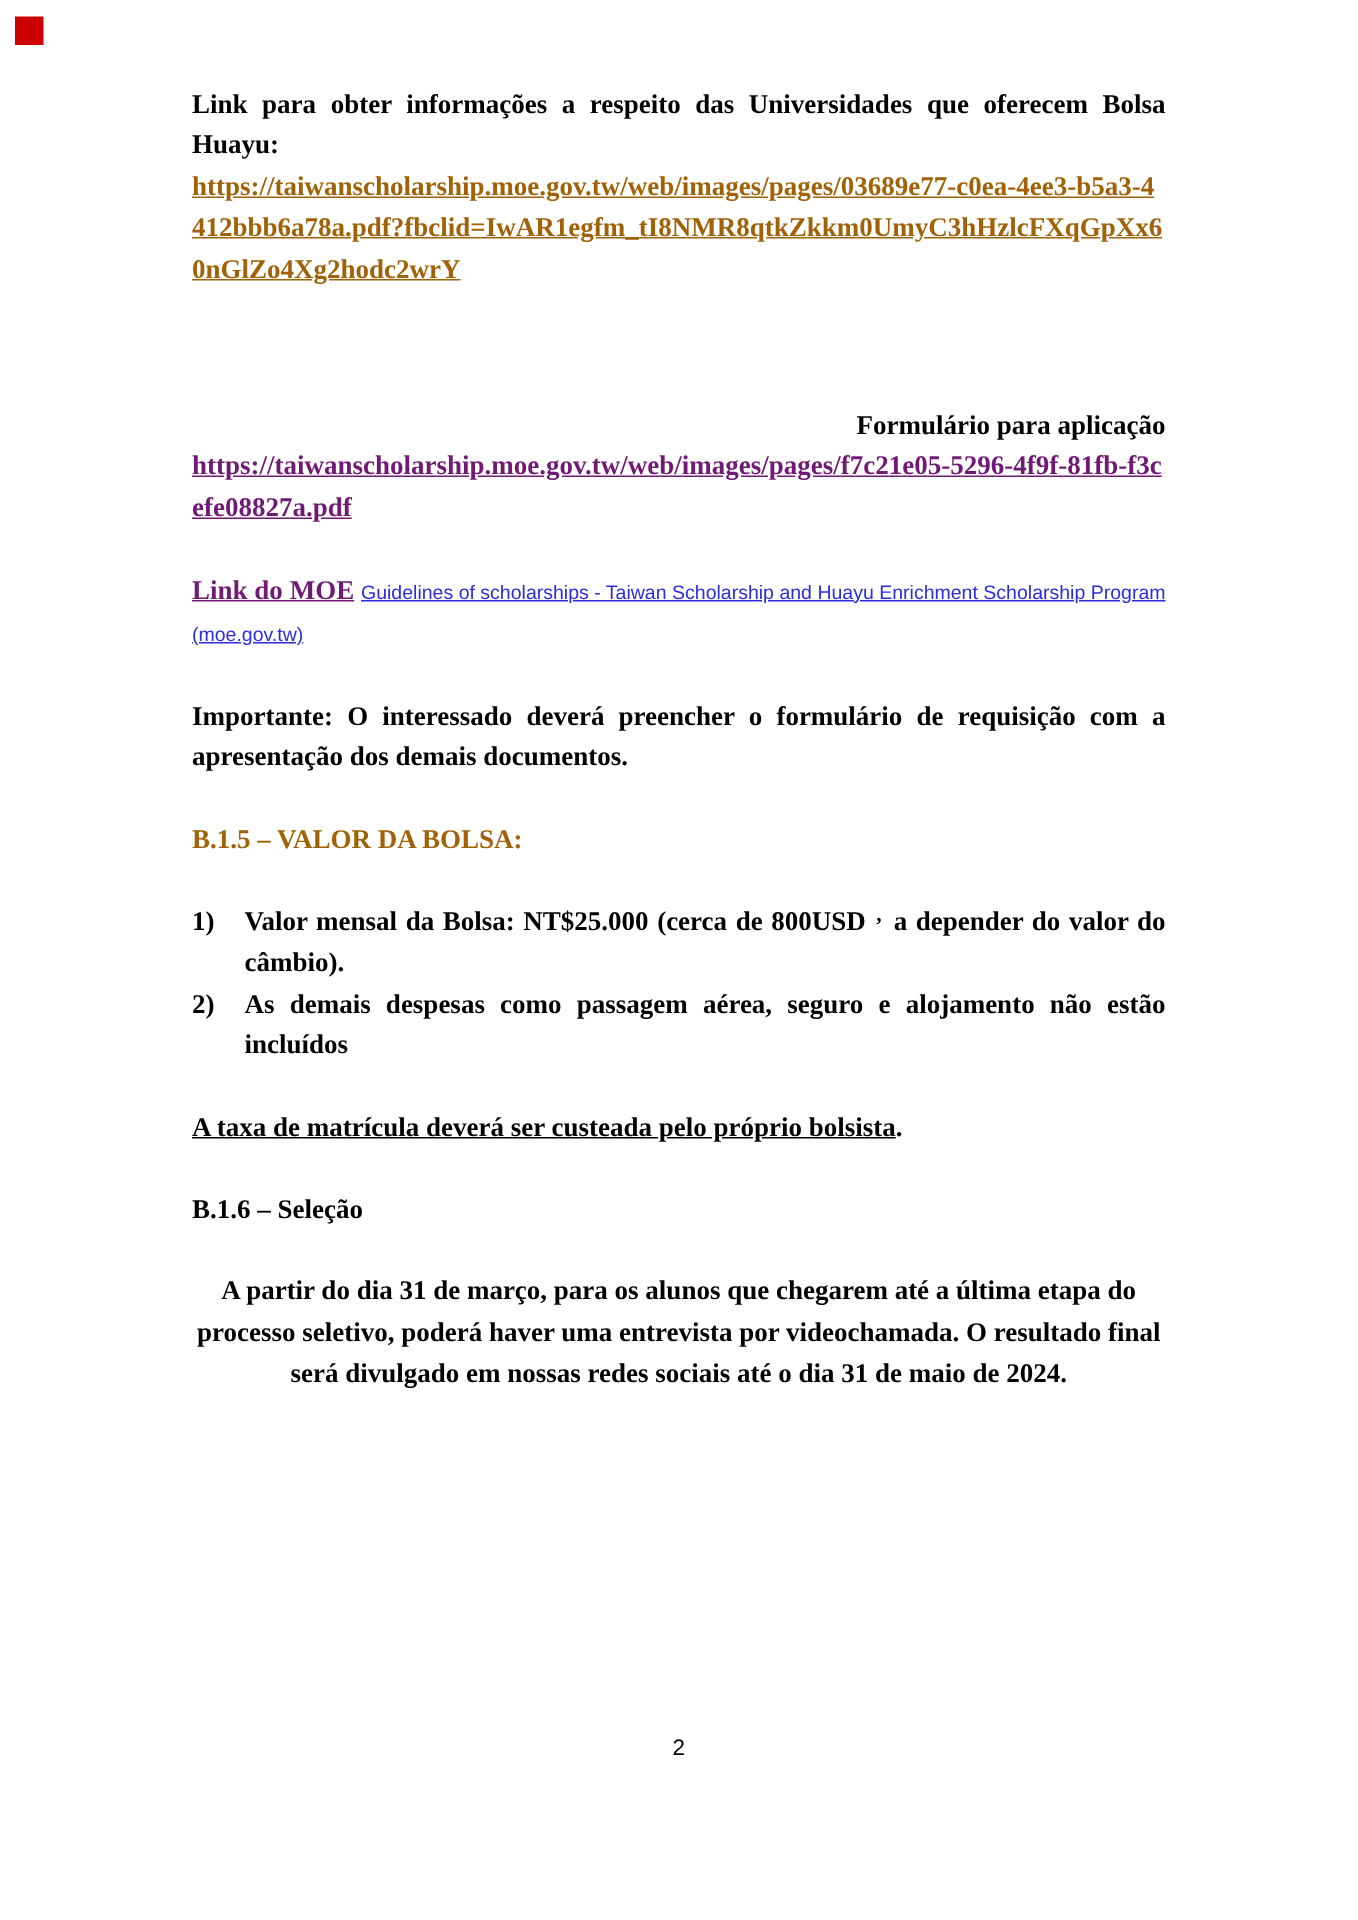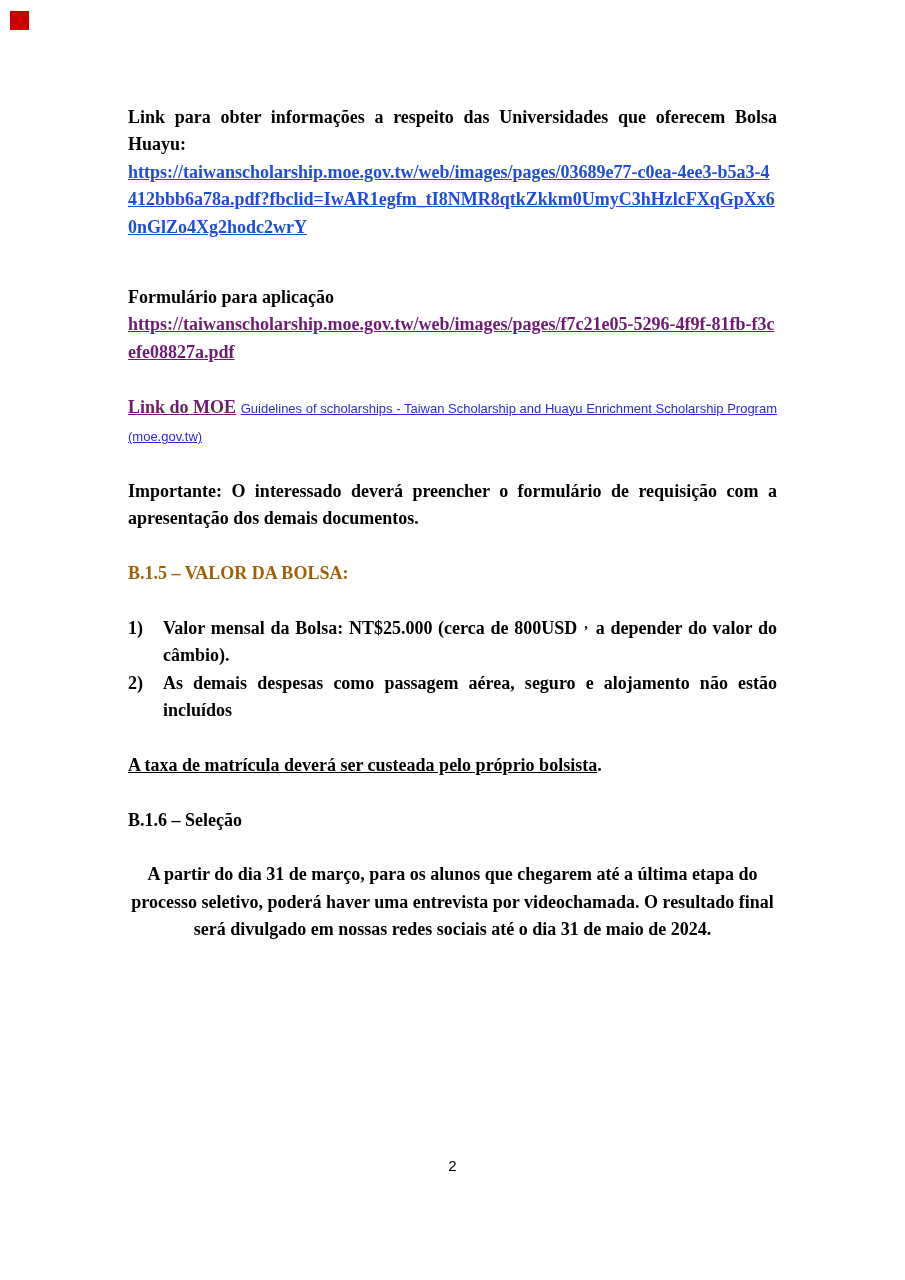--- a/index.html
+++ b/index.html
@@ -14,40 +14,40 @@
     overflow: hidden;
     font-family: "Liberation Serif", "DejaVu Serif", serif;
     font-weight: 700;
     font-size: 18px;
     line-height: 27.4px;
     color: #000000;
   }
   .page {
     position: absolute;
     inset: 0;
-    padding: 104px 128px 0 128px;
+    padding: 56px 128px 0 128px;
     box-sizing: border-box;
   }
   .marker {
     position: absolute;
     left: 10px;
     top: 11px;
     width: 19px;
     height: 19px;
     background: #cc0000;
   }
   p, .para { margin: 0; }
   .just { text-align: justify; }
   .gap1 { margin-top: 27.4px; }
-  .gap2 { margin-top: 43px; }
+  .gap2 { margin-top: 77px; text-align: right; }
   a, .link {
     text-decoration: underline;
     cursor: pointer;
   }
-  .link-blue   { color: #1d4ed8; }
+  .link-blue   { color: #a16207; }
   .link-purple { color: #701a75; }
   .url {
     display: block;
     word-break: break-all;
     text-align: left;
   }
   .sans-link {
     font-family: "Liberation Sans", "DejaVu Sans", sans-serif;
     font-weight: 400;
     font-size: 13px;

